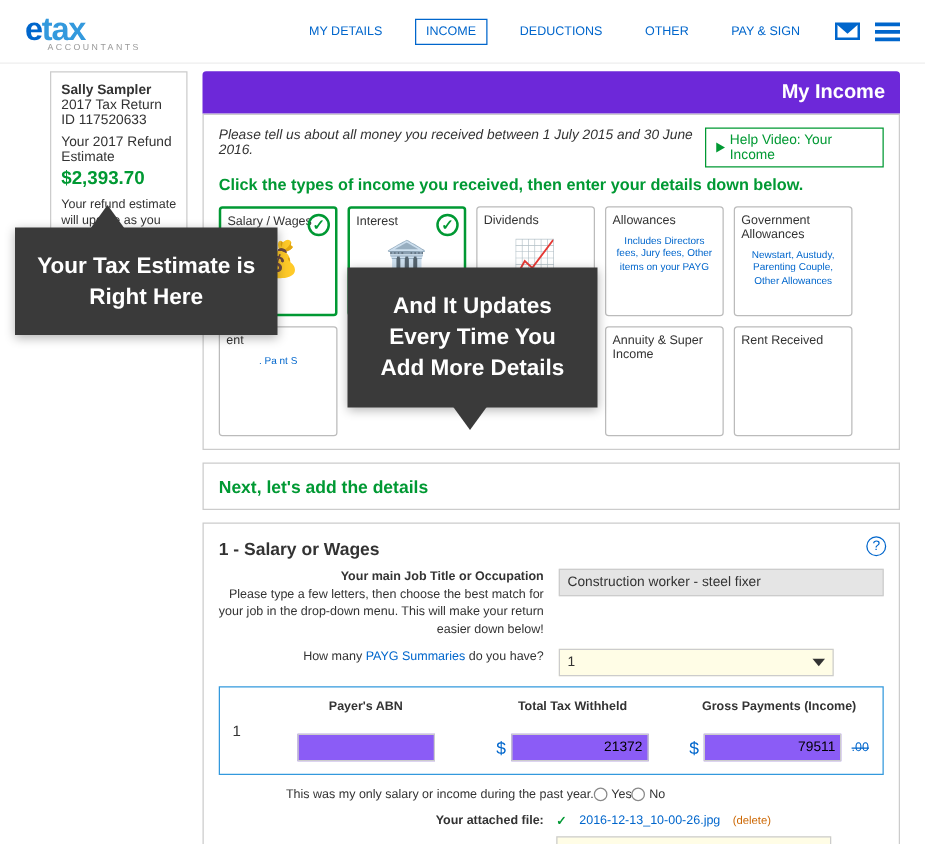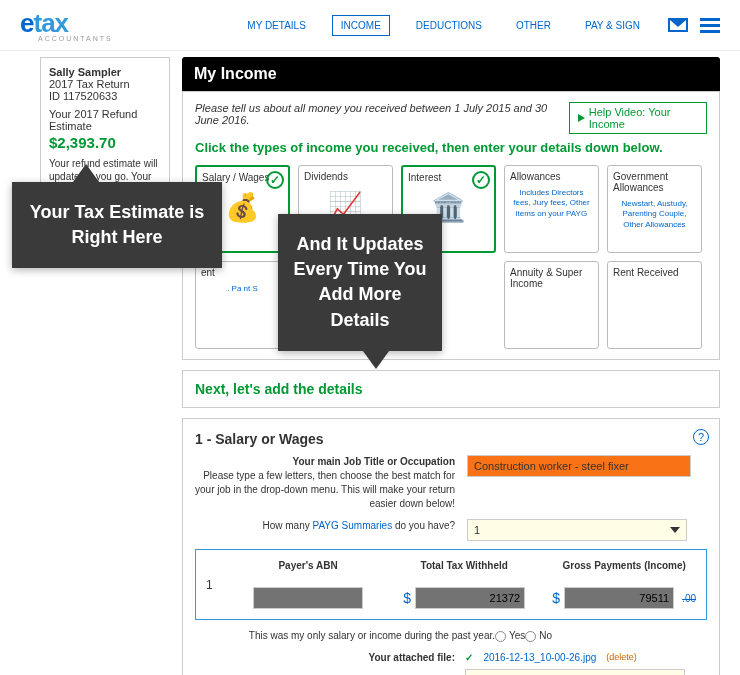--- a/index.html
+++ b/index.html
@@ -20,21 +20,21 @@
   .icon-menu div { height: 3px; background: #0066cc; margin: 3px 0; }
   
   .layout { display: flex; padding: 6px 20px 20px 40px; gap: 12px; align-items: flex-start; }
   
   .sidebar { width: 130px; border: 1px solid #ccc; padding: 8px; font-size: 11px; background: #fff; }
   .sidebar b { font-weight: bold; }
   .refund-label { margin-top: 6px; }
   .refund-value { color: #009933; font-weight: bold; font-size: 15px; margin: 2px 0 6px; }
   
   .main { flex: 1; }
-  .title-bar { background: #000000; color: #fff; padding: 8px 12px; font-size: 16px; font-weight: bold; border-radius: 3px 3px 0 0; }
+  .title-bar { background: #6d28d9; color: #fff; padding: 8px 12px; font-size: 16px; font-weight: bold; border-radius: 3px 3px 0 0; text-align: right; }
   .panel { border: 1px solid #ccc; padding: 10px 12px; background: #fff; }
   
   .intro-row { display: flex; align-items: flex-start; }
   .help-btn { margin-left: auto; border: 1px solid #009933; color: #009933; padding: 3px 8px; font-size: 11px; cursor: pointer; display: flex; align-items: center; gap: 4px; }
   .help-btn .tri { width:0;height:0;border-left:7px solid #009933;border-top:4px solid transparent;border-bottom:4px solid transparent;}
   .instruction { color: #009933; font-weight: bold; font-size: 13px; margin: 6px 0 10px; }
   
   .income-grid { display: flex; flex-wrap: wrap; gap: 8px; }
   .tile { width: 95px; height: 88px; border: 1px solid #bbb; border-radius: 3px; padding: 5px; font-size: 10px; position: relative; cursor: pointer; background: #fff; }
   .tile.selected { border: 2px solid #009933; }
@@ -47,49 +47,49 @@
   .next-bar { border: 1px solid #ccc; padding: 10px 12px; margin-top: 10px; color: #009933; font-weight: bold; font-size: 14px; background:#fff; }
   
   .details { border: 1px solid #ccc; padding: 12px; margin-top: 10px; position: relative; background:#fff; }
   .details h3 { font-size: 14px; font-weight: bold; margin-bottom: 8px; }
   .help-icon { position:absolute; top:10px; right:10px; width:16px;height:16px;border:1.5px solid #0066cc;border-radius:50%;color:#0066cc;font-size:11px;display:flex;align-items:center;justify-content:center;cursor:pointer;}
   
   .form-row { display: flex; align-items: flex-start; gap: 12px; margin-bottom: 8px; }
   .form-label { width: 260px; text-align: right; font-size: 10px; line-height: 1.4; }
   .form-label b { font-weight: bold; }
   .link { color: #0066cc; }
-  .input-text { background: #f97316; border: 1px solid #ccc; padding: 4px 6px; font-size: 11px; width: 224px; }
+  .input-text { background: #e5e5e5; border: 1px solid #ccc; padding: 4px 6px; font-size: 11px; width: 260px; }
   .select { background: #fffde6; border: 1px solid #ccc; padding: 4px 6px; font-size: 11px; width: 220px; display:flex; justify-content:space-between; align-items:center; cursor:pointer;}
   .select .caret { width:0;height:0;border-left:5px solid transparent;border-right:5px solid transparent;border-top:6px solid #333;}
   
   .payg-box { border: 1px solid #3399dd; padding: 10px; display: flex; gap: 20px; align-items: center; margin-top: 6px; }
   .payg-col { display: flex; flex-direction: column; align-items: center; gap: 16px; flex:1; }
   .payg-col .hdr { font-size: 10px; font-weight: bold; }
   .payg-col .inp { display:flex; align-items:center; gap:4px; }
   .payg-col .dollar { color:#0066cc; font-size:14px; }
-  .payg-input { background:#737373; border:1px solid #ccc; padding:4px; width:110px; text-align:right; font-size:11px;}
+  .payg-input { background:#8b5cf6; border:1px solid #ccc; padding:4px; width:110px; text-align:right; font-size:11px;}
   .payg-num { width: 14px; }
   .extra-tag { color:#0066cc; font-size:10px; margin-left:4px; text-decoration:line-through;}
   
   .radio-row { display:flex; align-items:center; font-size:10px; margin-top:10px; }
   .radio-row .q { flex: 0 0 300px; text-align: right; }
   .radio { width:11px; height:11px; border:1px solid #888; border-radius:50%; display:inline-block; margin-right:3px; vertical-align:middle;}
   
   .file-row { display:flex; gap:10px; margin-top:10px; font-size:10px; align-items:flex-start;}
   .file-row .lbl { width:260px; text-align:right; font-weight:bold;}
   .file-row .chk { color:#009933; font-weight:bold;}
   .file-row .fname { color:#0066cc;}
   .file-row .del { color:#cc6600; font-size:9px;}
   .textarea { background:#fffde6; border:1px solid #ccc; padding:6px; width:220px; height:50px; font-size:10px; color:#666; margin-left:270px; margin-top:6px;}
   
   
   .callout { position: absolute; background: #3a3a3a; color: #fff; padding: 18px 14px; text-align: center; font-size: 18px; font-weight: bold; line-height: 1.4; box-shadow: 0 2px 8px rgba(0,0,0,0.3); }
   .callout1 { top: 182px; left: 12px; width: 210px; }
   .callout1::after { content:""; position:absolute; top:-18px; left:58px; width:0;height:0; border-left:16px solid transparent; border-right:16px solid transparent; border-bottom:22px solid #3a3a3a;}
-  .callout2 { top: 214px; left: 278px; width: 164px; }
+  .callout2 { top: 214px; left: 278px; width: 200px; }
   .callout2::after { content:""; position:absolute; bottom:-18px; left:82px; width:0;height:0; border-left:16px solid transparent; border-right:16px solid transparent; border-top:22px solid #3a3a3a;}
   
   .page { position: relative; }
 </style>
 </head>
 <body>
 <div class="page">
 
 <div class="header">
   <div>
@@ -135,28 +135,28 @@
             </div>
       </div>
       <div class="instruction">Click the types of income you received, then enter your details down below.</div>
 
       <div class="income-grid">
         <div class="tile selected">
           <div class="label">Salary / Wages</div>
           <div class="check"></div>
           <div class="icon-area">💰</div>
         </div>
-        <div class="tile">
-          <div class="label">Dividends</div>
-          <div class="icon-area" style="color:#1e88e5;">📈</div>
-        </div>
         <div class="tile selected">
           <div class="label">Interest</div>
           <div class="check"></div>
           <div class="icon-area">🏛️</div>
+        </div>
+        <div class="tile">
+          <div class="label">Dividends</div>
+          <div class="icon-area" style="color:#1e88e5;">📈</div>
         </div>
         <div class="tile">
           <div class="label">Allowances</div>
           <div class="subtext">Includes Directors fees, Jury fees, Other items on your PAYG</div>
         </div>
         <div class="tile">
           <div class="label">Government Allowances</div>
           <div class="subtext">Newstart, Austudy, Parenting Couple, Other Allowances</div>
         </div>
         <div class="tile">

